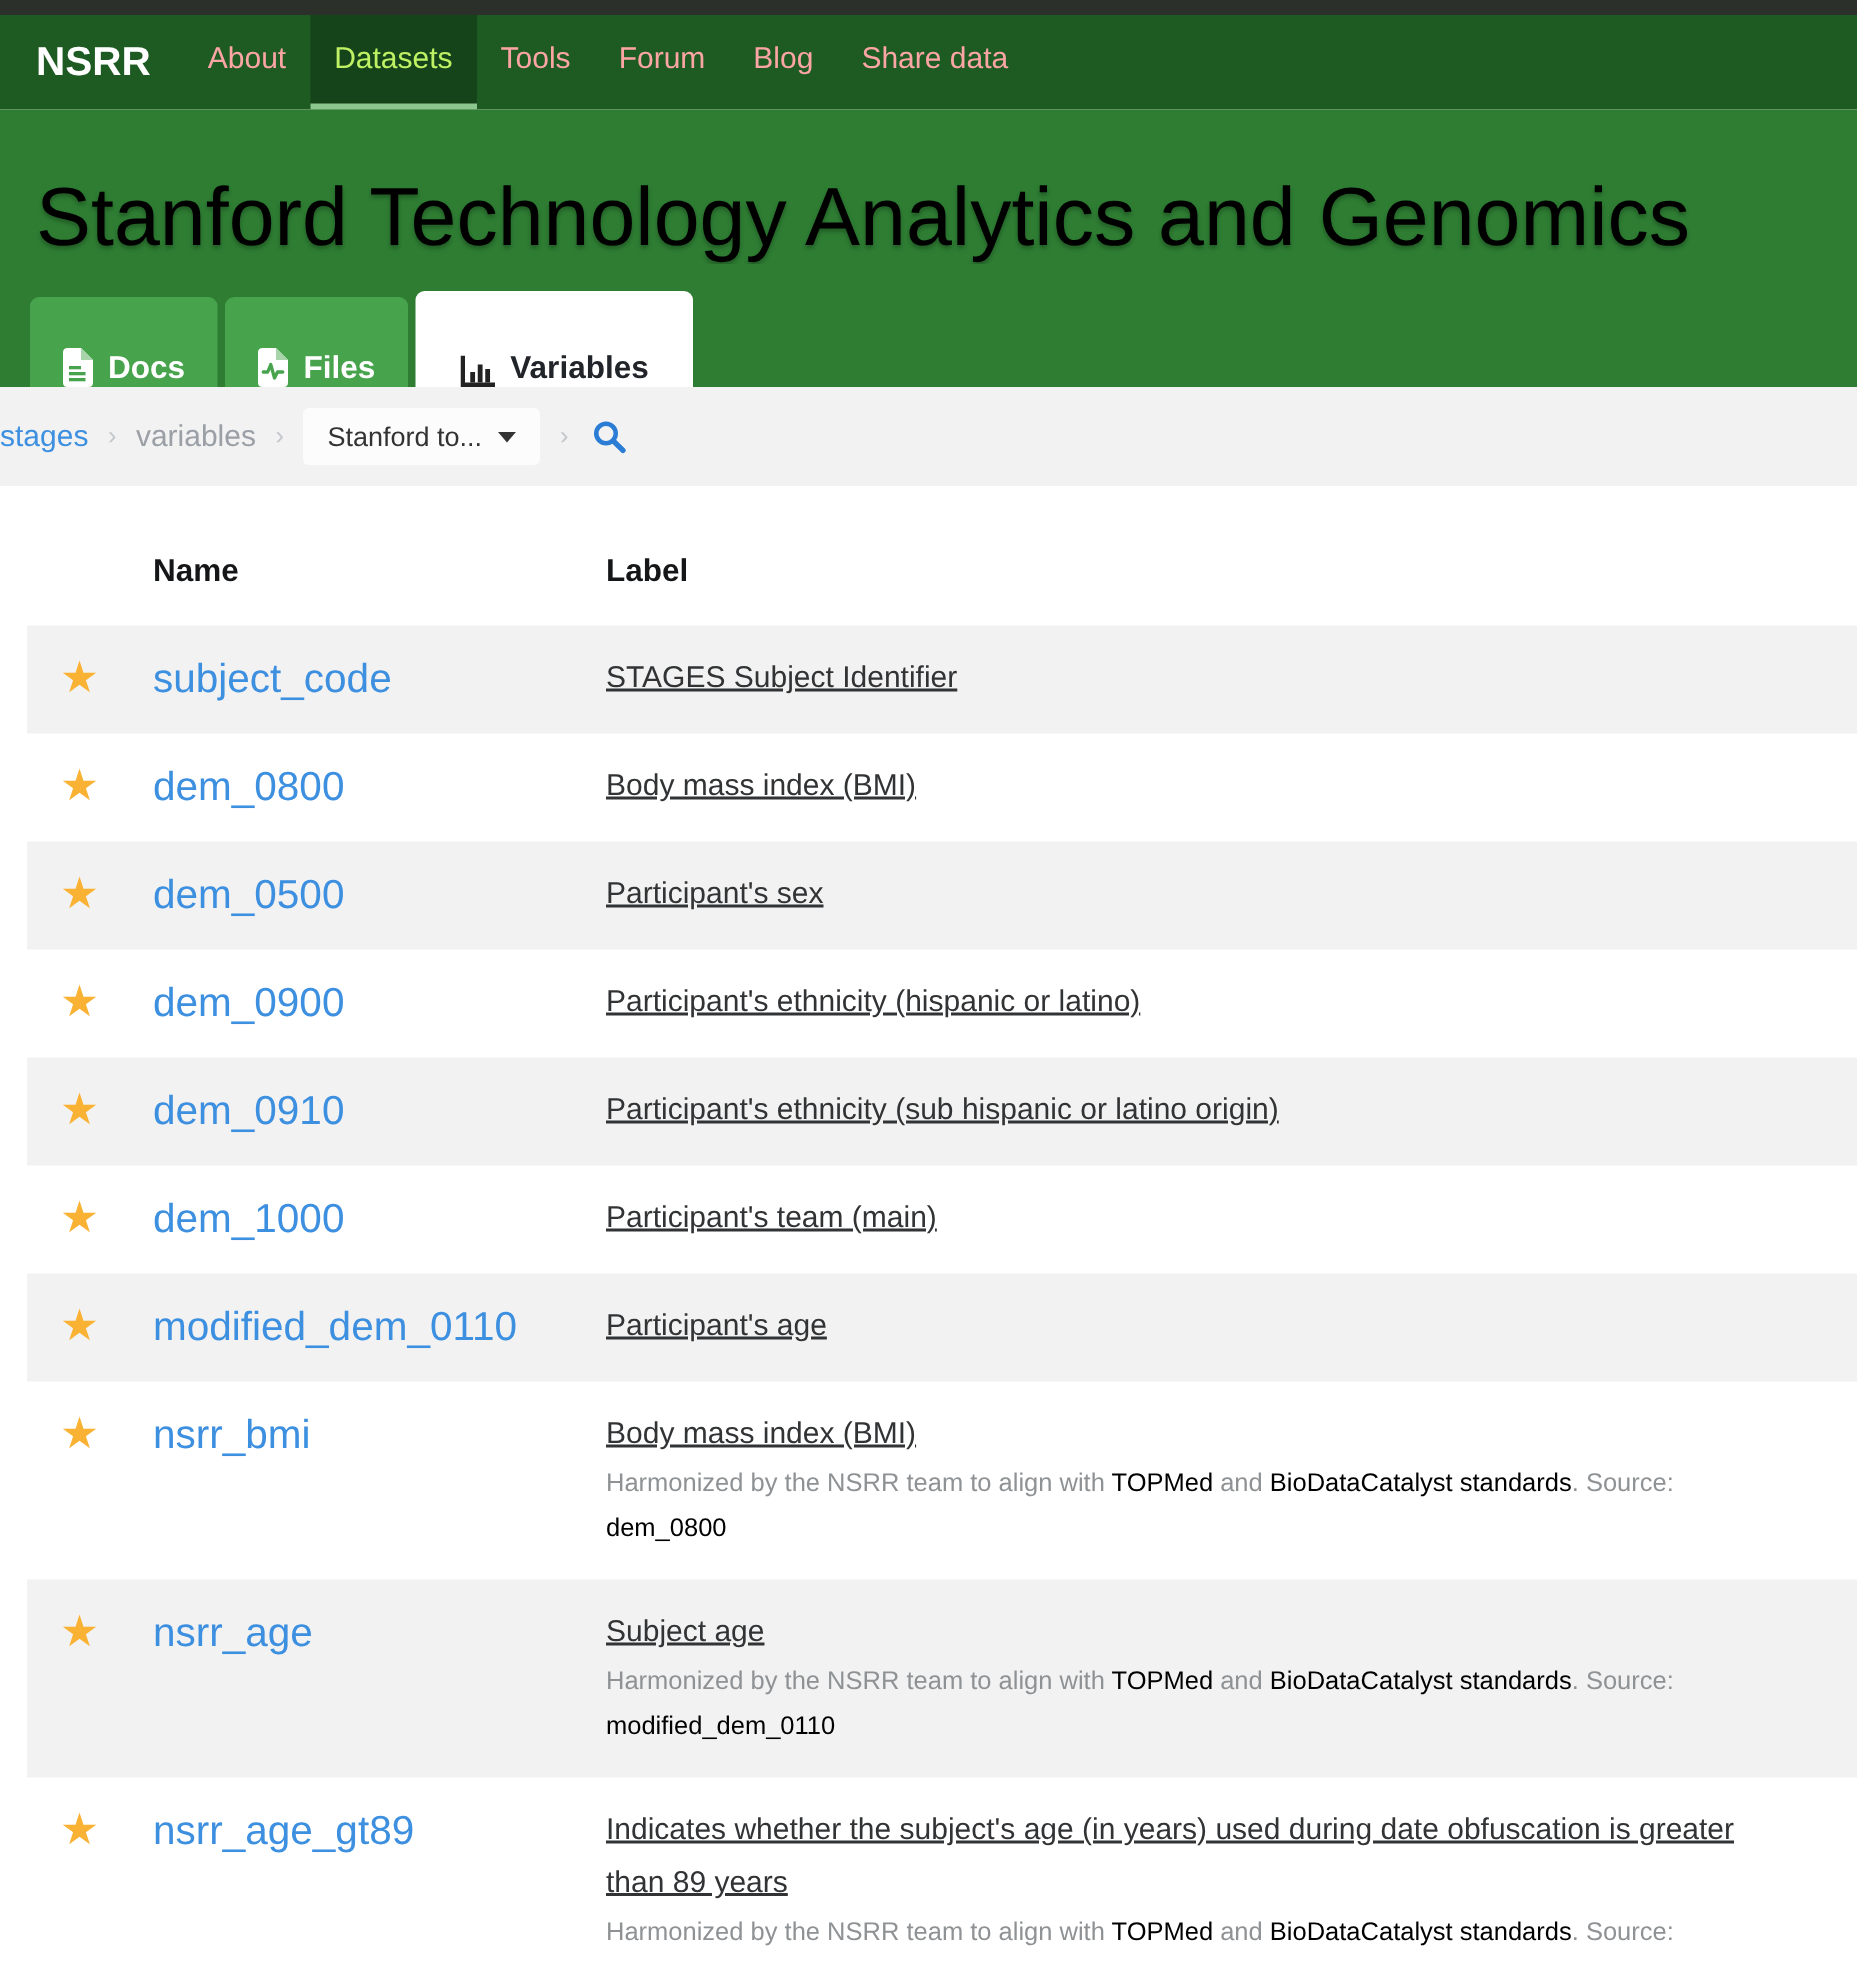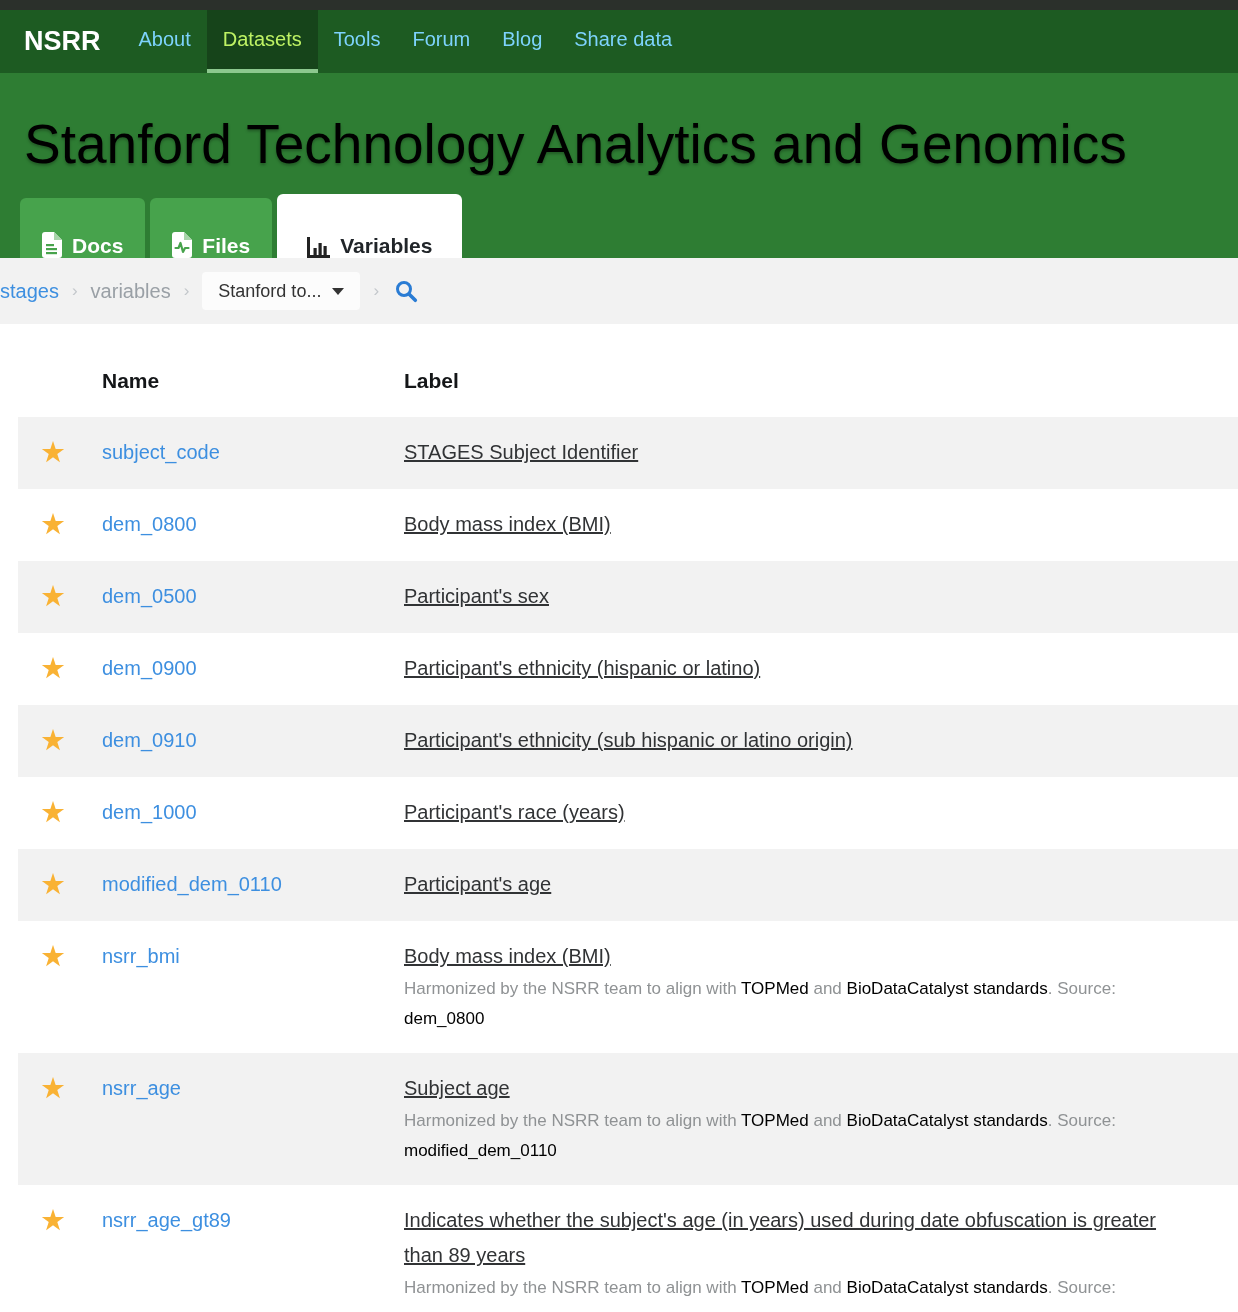--- a/index.html
+++ b/index.html
@@ -11,21 +11,21 @@
   }
   a { text-decoration:none; cursor:pointer; }
 
   
   .top-strip { height:10px; background:#2b302b; }
 
   
   .navbar { height:63px; background:#1d5b22; display:flex; align-items:stretch; }
   .brand { display:flex; align-items:center; padding:0 22px 0 24px; color:#fff;
            font-size:27px; font-weight:bold; }
-  .nav-item { display:flex; align-items:center; padding:0 16px; color:#7dd3fc;
+  .nav-item { display:flex; align-items:center; padding:0 16px; color:#fca5a5;
               font-size:20px; border-bottom:4px solid transparent; }
   .nav-item.active { background:#16441a; border-bottom-color:#8cc88e; color:#bef264; }
 
   
   .hero { background:#2e7d33; padding:40px 0 0 24px; }
   .hero-title { margin:0; color:#000000; font-size:55px; font-weight:400; line-height:1.15;
                 white-space:nowrap; overflow:hidden; text-shadow:0 2px 3px rgba(0,0,0,.28); }
   .tabs { display:flex; align-items:flex-end; gap:5px; margin:18px 0 0 -4px; }
   .tab { display:flex; align-items:flex-end; gap:10px; font-size:21px; font-weight:bold;
          border-radius:6px 6px 0 0; cursor:pointer; border:none; }
@@ -47,21 +47,21 @@
 
   
   table { border-collapse:collapse; margin-left:18px; width:calc(100% - 18px);
           table-layout:fixed; }
   col.c-star { width:84px; } col.c-name { width:302px; }
   th { text-align:left; font-size:21px; color:#141618; padding:45px 0 24px; }
   td { vertical-align:top; padding:18px 0 19px; }
   tbody tr:nth-child(odd) { background:#f2f2f2; }
   .star-cell { padding-left:22px; }
   .star { color:#f9b234; font-size:29px; line-height:35px; display:inline-block; cursor:pointer; }
-  .name-cell a { color:#3d8fe0; font-size:20px; line-height:35px; }
+  .name-cell a { color:#3d8fe0; font-size:27px; line-height:35px; }
   .label-cell { padding-right:48px; }
   .var-label { font-size:20px; line-height:35px; color:#313335;text-decoration:underline; }
   .note { font-size:17px; line-height:30px; color:#8f9294; }
   .note-link { color:#000000; }
   .note-source { font-size:17px; line-height:30px; }
 </style>
 </head>
 <body>
 
 <div class="top-strip"></div>
@@ -181,21 +181,21 @@
       <td class="star-cell"><span class="star">★</span></td>
       <td class="name-cell"><a>dem_0910</a></td>
       <td class="label-cell">
           <div class="var-label">Participant's ethnicity (sub hispanic or latino origin)</div>
         </td>
     </tr>
     <tr>
       <td class="star-cell"><span class="star">★</span></td>
       <td class="name-cell"><a>dem_1000</a></td>
       <td class="label-cell">
-          <div class="var-label">Participant's race (years)</div>
+          <div class="var-label">Participant's team (main)</div>
         </td>
     </tr>
     <tr>
       <td class="star-cell"><span class="star">★</span></td>
       <td class="name-cell"><a>modified_dem_0110</a></td>
       <td class="label-cell">
           <div class="var-label">Participant's age</div>
         </td>
     </tr>
     <tr>

